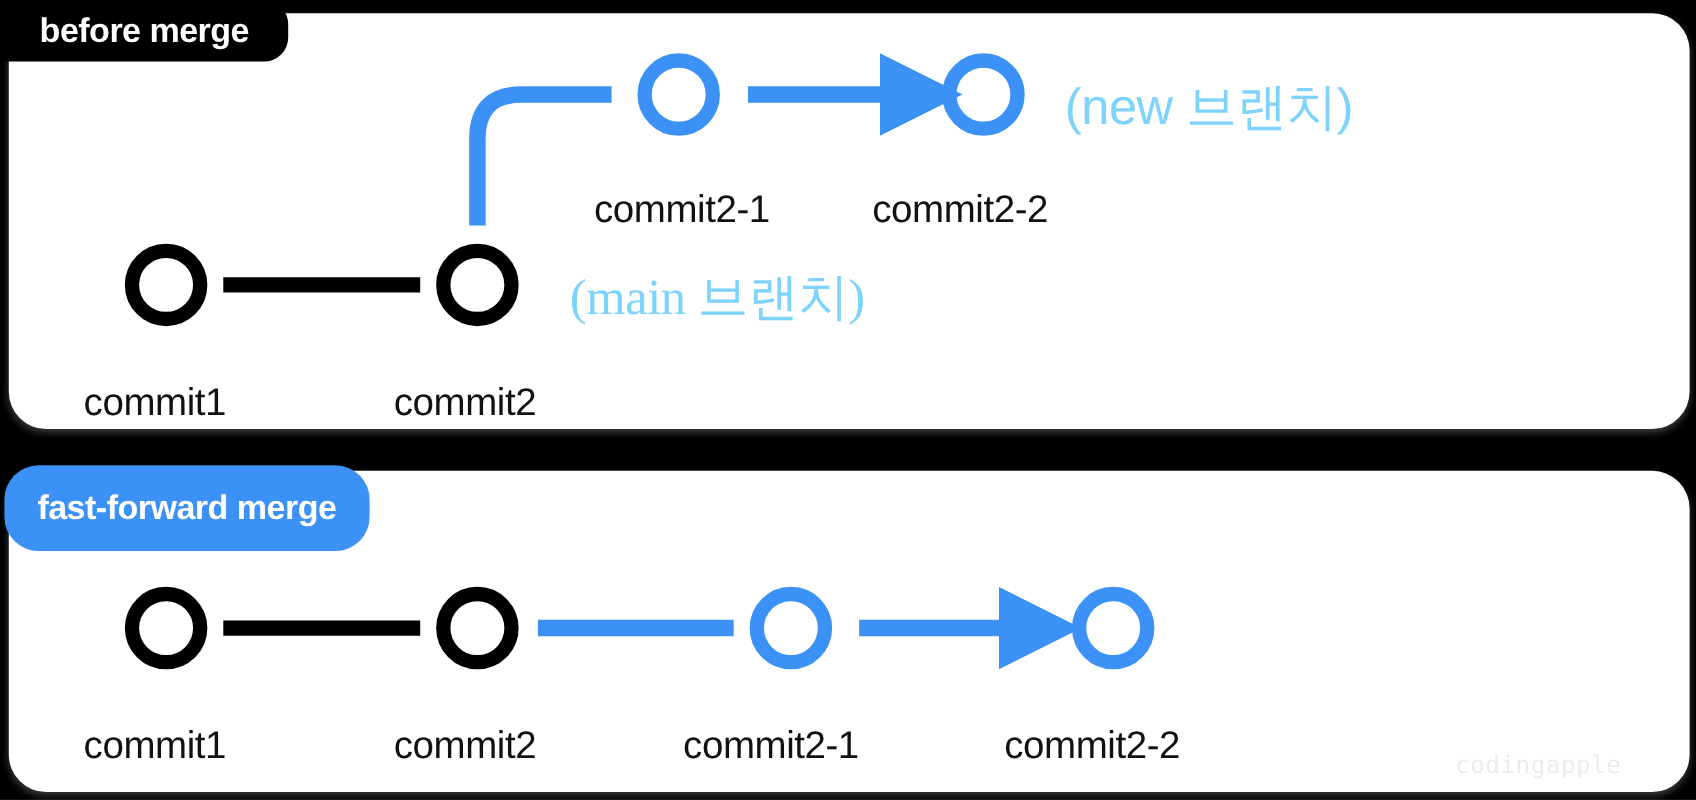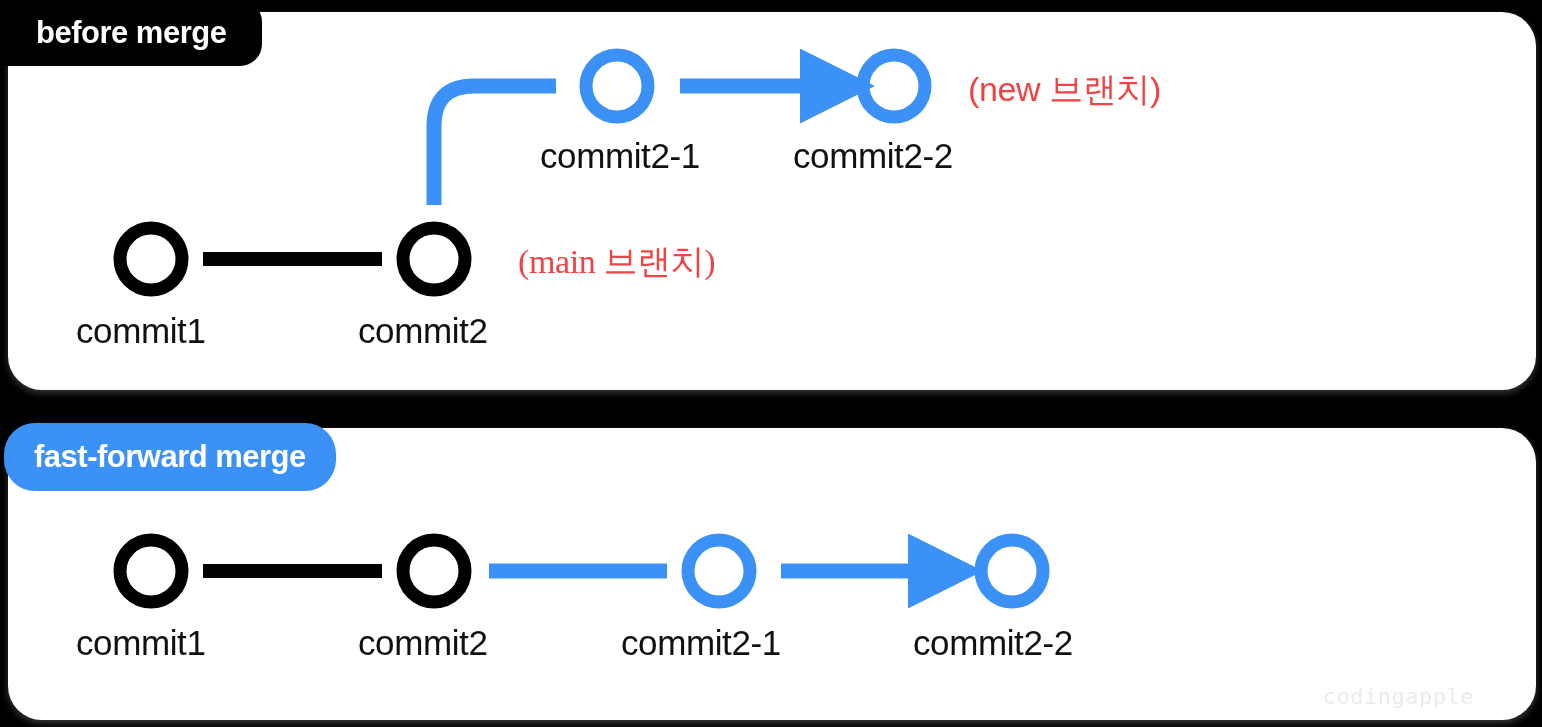--- a/index.html
+++ b/index.html
@@ -47,54 +47,55 @@
     align-items: center;
     color: #ffffff;
     font-weight: bold;
     font-size: 31px;
     letter-spacing: -0.5px;
     white-space: nowrap;
   }
   .badge-before {
     left: 0;
     top: 0;
-    height: 66px;
+    height: 56px;
     padding: 0 36px 0 36px;
     background: #000000;
     border-radius: 0 22px 22px 0;
   }
   .badge-ff {
     left: 4px;
     top: 423px;
-    height: 68px;
+    height: 78px;
     padding: 0 30px;
     background: #3b91f5;
     border-radius: 31px;
   }
 
   
   .diagram {
     position: absolute;
     left: 0;
     top: 0;
     width: 1542px;
     height: 727px;
     pointer-events: none;
   }
   .lbl {
     position: absolute;
     font-size: 35px;
     color: #111111;
     white-space: nowrap;
     letter-spacing: -0.4px;
+    margin-top: 35px;
   }
   .branch-lbl {
     position: absolute;
-    font-size: 34px;
-    color: #ef4444;
+    font-size: 46px;
+    color: #7dd3fc;
     white-space: nowrap;
     letter-spacing: -0.4px;
   }
 
   .watermark {
     position: absolute;
     right: 68px;
     bottom: 18px;
     font-family: "DejaVu Sans Mono", "Liberation Mono", monospace;
     font-size: 22px;

